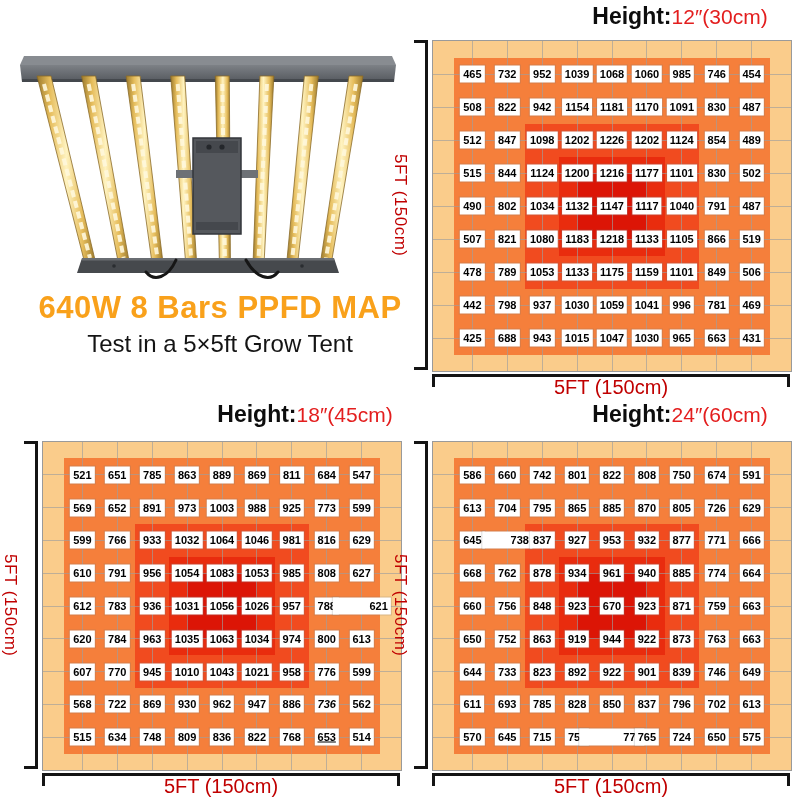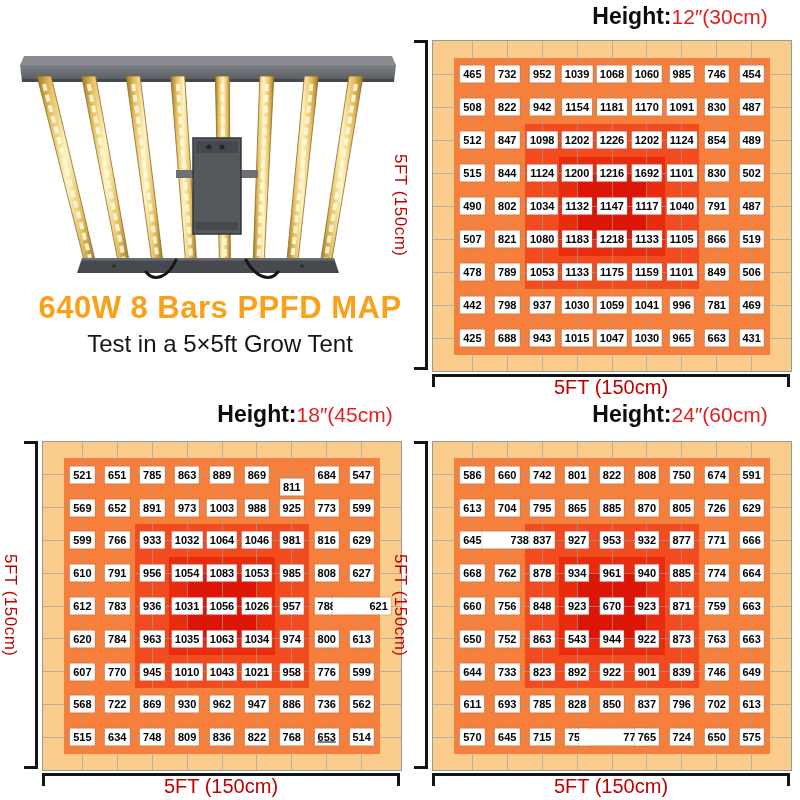--- a/index.html
+++ b/index.html
@@ -186,21 +186,21 @@
     <div class="chip" style="left: 50%; top: 30%;">1226</div>
     <div class="chip" style="left: 59.75%; top: 30%;">1202</div>
     <div class="chip" style="left: 69.5%; top: 30%;">1124</div>
     <div class="chip" style="left: 79.25%; top: 30%;">854</div>
     <div class="chip" style="left: 89%; top: 30%;">489</div>
     <div class="chip" style="left: 11%; top: 40%;">515</div>
     <div class="chip" style="left: 20.75%; top: 40%;">844</div>
     <div class="chip" style="left: 30.5%; top: 40%;">1124</div>
     <div class="chip" style="left: 40.25%; top: 40%;">1200</div>
     <div class="chip" style="left: 50%; top: 40%;">1216</div>
-    <div class="chip" style="left: 59.75%; top: 40%;">1692</div>
+    <div class="chip" style="left: 59.75%; top: 40%;">1177</div>
     <div class="chip" style="left: 69.5%; top: 40%;">1101</div>
     <div class="chip" style="left: 79.25%; top: 40%;">830</div>
     <div class="chip" style="left: 89%; top: 40%;">502</div>
     <div class="chip" style="left: 11%; top: 50%;">490</div>
     <div class="chip" style="left: 20.75%; top: 50%;">802</div>
     <div class="chip" style="left: 30.5%; top: 50%;">1034</div>
     <div class="chip" style="left: 40.25%; top: 50%;">1132</div>
     <div class="chip" style="left: 50%; top: 50%;">1147</div>
     <div class="chip" style="left: 59.75%; top: 50%;">1117</div>
     <div class="chip" style="left: 69.5%; top: 50%;">1040</div>
@@ -274,21 +274,21 @@
     <div class="gl h" style="top: calc(60% - 0.5px); background: rgb(158, 158, 158);"></div>
     <div class="gl h" style="top: calc(70% - 0.5px); background: rgb(158, 158, 158);"></div>
     <div class="gl h" style="top: calc(80% - 0.5px); background: rgb(158, 158, 158);"></div>
     <div class="gl h" style="top: calc(90% - 0.5px); background: rgb(158, 158, 158);"></div>
     <div class="chip" style="left: 11%; top: 10%;">521</div>
     <div class="chip" style="left: 20.75%; top: 10%;">651</div>
     <div class="chip" style="left: 30.5%; top: 10%;">785</div>
     <div class="chip" style="left: 40.25%; top: 10%;">863</div>
     <div class="chip" style="left: 50%; top: 10%;">889</div>
     <div class="chip" style="left: 59.75%; top: 10%;">869</div>
-    <div class="chip" style="left: 69.5%; top: 10%; margin-top: 12px;">811</div>
+    <div class="chip" style="left: 69.5%; top: 10%;">811</div>
     <div class="chip" style="left: 79.25%; top: 10%;">684</div>
     <div class="chip" style="left: 89%; top: 10%;">547</div>
     <div class="chip" style="left: 11%; top: 20%;">569</div>
     <div class="chip" style="left: 20.75%; top: 20%;">652</div>
     <div class="chip" style="left: 30.5%; top: 20%;">891</div>
     <div class="chip" style="left: 40.25%; top: 20%;">973</div>
     <div class="chip" style="left: 50%; top: 20%;">1003</div>
     <div class="chip" style="left: 59.75%; top: 20%;">988</div>
     <div class="chip" style="left: 69.5%; top: 20%;">925</div>
     <div class="chip" style="left: 79.25%; top: 20%;">773</div>
@@ -338,21 +338,21 @@
     <div class="chip" style="left: 69.5%; top: 70%;">958</div>
     <div class="chip" style="left: 79.25%; top: 70%;">776</div>
     <div class="chip" style="left: 89%; top: 70%;">599</div>
     <div class="chip" style="left: 11%; top: 80%;">568</div>
     <div class="chip" style="left: 20.75%; top: 80%;">722</div>
     <div class="chip" style="left: 30.5%; top: 80%;">869</div>
     <div class="chip" style="left: 40.25%; top: 80%;">930</div>
     <div class="chip" style="left: 50%; top: 80%;">962</div>
     <div class="chip" style="left: 59.75%; top: 80%;">947</div>
     <div class="chip" style="left: 69.5%; top: 80%;">886</div>
-    <div class="chip" style="left: 79.25%; top: 80%;">736</div>
+    <div class="chip" style="left: 79.25%; top: 80%; font-style: italic;">736</div>
     <div class="chip" style="left: 89%; top: 80%;">562</div>
     <div class="chip" style="left: 11%; top: 90%;">515</div>
     <div class="chip" style="left: 20.75%; top: 90%;">634</div>
     <div class="chip" style="left: 30.5%; top: 90%;">748</div>
     <div class="chip" style="left: 40.25%; top: 90%;">809</div>
     <div class="chip" style="left: 50%; top: 90%;">836</div>
     <div class="chip" style="left: 59.75%; top: 90%;">822</div>
     <div class="chip" style="left: 69.5%; top: 90%;">768</div>
     <div class="chip" style="left: 79.25%; top: 90%; text-decoration: underline;">653</div>
     <div class="chip" style="left: 89%; top: 90%;">514</div>
@@ -430,21 +430,21 @@
     <div class="chip" style="left: 30.5%; top: 50%;">848</div>
     <div class="chip" style="left: 40.25%; top: 50%;">923</div>
     <div class="chip" style="left: 50%; top: 50%;">670</div>
     <div class="chip" style="left: 59.75%; top: 50%;">923</div>
     <div class="chip" style="left: 69.5%; top: 50%;">871</div>
     <div class="chip" style="left: 79.25%; top: 50%;">759</div>
     <div class="chip" style="left: 89%; top: 50%;">663</div>
     <div class="chip" style="left: 11%; top: 60%;">650</div>
     <div class="chip" style="left: 20.75%; top: 60%;">752</div>
     <div class="chip" style="left: 30.5%; top: 60%;">863</div>
-    <div class="chip" style="left: 40.25%; top: 60%;">543</div>
+    <div class="chip" style="left: 40.25%; top: 60%;">919</div>
     <div class="chip" style="left: 50%; top: 60%;">944</div>
     <div class="chip" style="left: 59.75%; top: 60%;">922</div>
     <div class="chip" style="left: 69.5%; top: 60%;">873</div>
     <div class="chip" style="left: 79.25%; top: 60%;">763</div>
     <div class="chip" style="left: 89%; top: 60%;">663</div>
     <div class="chip" style="left: 11%; top: 70%;">644</div>
     <div class="chip" style="left: 20.75%; top: 70%;">733</div>
     <div class="chip" style="left: 30.5%; top: 70%;">823</div>
     <div class="chip" style="left: 40.25%; top: 70%;">892</div>
     <div class="chip" style="left: 50%; top: 70%;">922</div>

